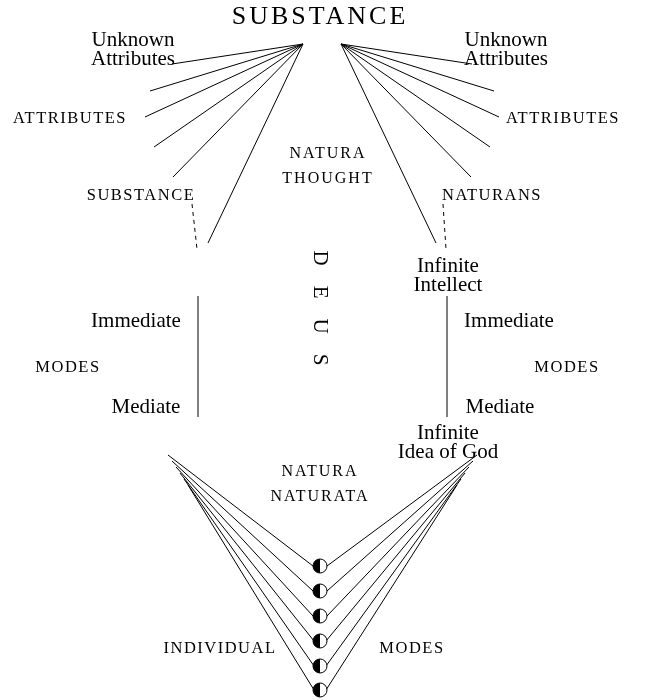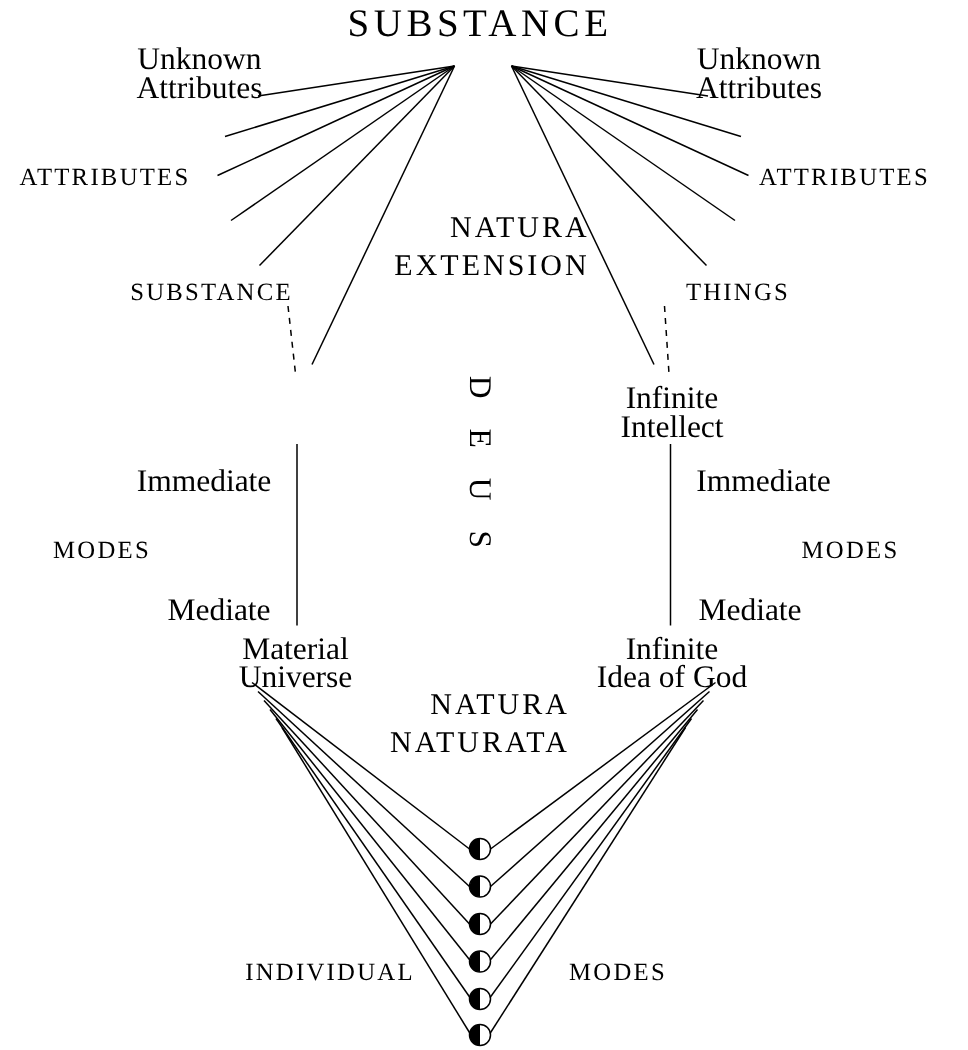--- a/index.html
+++ b/index.html
@@ -29,24 +29,23 @@
   .label span { display: block; }
   .title {
     font-size: 26px;
     letter-spacing: 3px;
   }
   .caps {
     font-size: 16.5px;
     letter-spacing: 1.5px;
   }
   .natura {
-    font-size: 20px;
+    font-size: 16px;
     letter-spacing: 2px;
     line-height: 25px;
-    text-align: right;
   }
   .small {
     font-size: 21px;
     line-height: 19px;
   }
   .deus {
     position: absolute;
     left: 320px; top: 318px;
     transform: translate(-50%, -50%) rotate(90deg);
     font-size: 21px;
@@ -151,26 +150,26 @@
     <span>Unknown</span>
     <span>Attributes</span>
   </div>
 
   <div class="label caps" style="left:70px; top:108px;">ATTRIBUTES</div>
 
   <div class="label caps" style="left:563px; top:108px;">ATTRIBUTES</div>
 
   <div class="label natura" style="left:328px; top:140px;">
     <span>NATURA</span>
-    <span>EXTENSION</span>
+    <span>THOUGHT</span>
   </div>
 
   <div class="label caps" style="left:141px; top:185px;">SUBSTANCE</div>
 
-  <div class="label caps" style="left:492px; top:185px;">THINGS</div>
+  <div class="label caps" style="left:492px; top:185px;">NATURANS</div>
 
 
   <div class="label small" style="left:448px; top:256px;">
     <span>Infinite</span>
     <span>Intellect</span>
   </div>
 
   <div class="deus">DEUS</div>
 
   <div class="label small" style="left:136px; top:311px;">Immediate</div>
@@ -178,24 +177,20 @@
   <div class="label small" style="left:509px; top:311px;">Immediate</div>
 
   <div class="label caps" style="left:68px; top:357px;">MODES</div>
 
   <div class="label caps" style="left:567px; top:357px;">MODES</div>
 
   <div class="label small" style="left:146px; top:397px;">Mediate</div>
 
   <div class="label small" style="left:500px; top:397px;">Mediate</div>
 
-  <div class="label small" style="left:197px; top:423px;">
-    <span>Material</span>
-    <span>Universe</span>
-  </div>
 
   <div class="label small" style="left:448px; top:423px;">
     <span>Infinite</span>
     <span>Idea of God</span>
   </div>
 
   <div class="label natura" style="left:320px; top:458px;">
     <span>NATURA</span>
     <span>NATURATA</span>
   </div>

